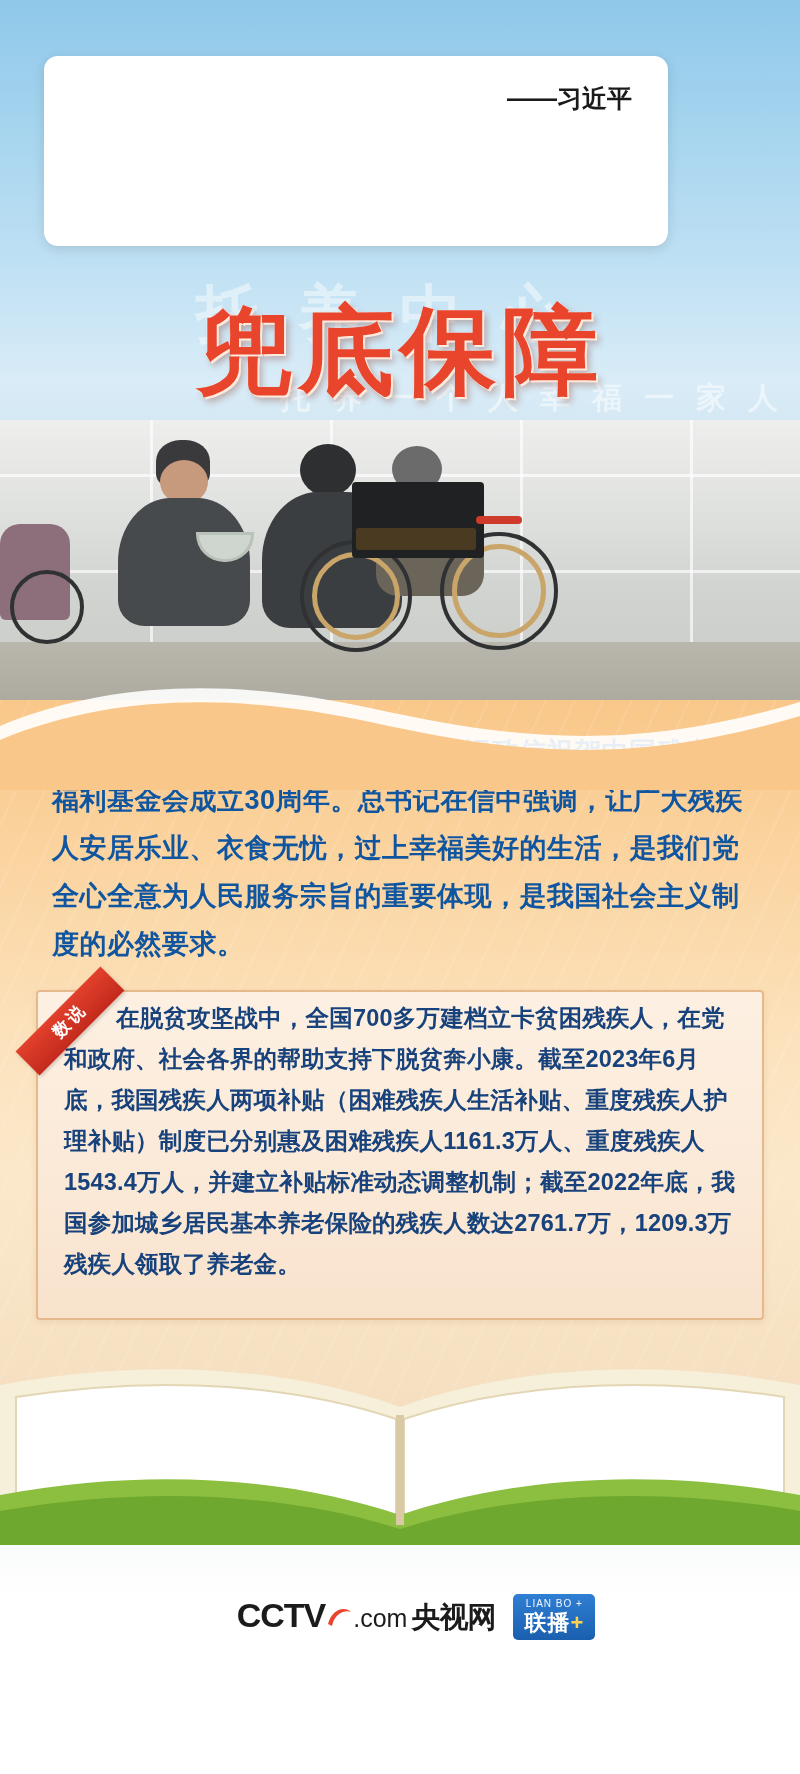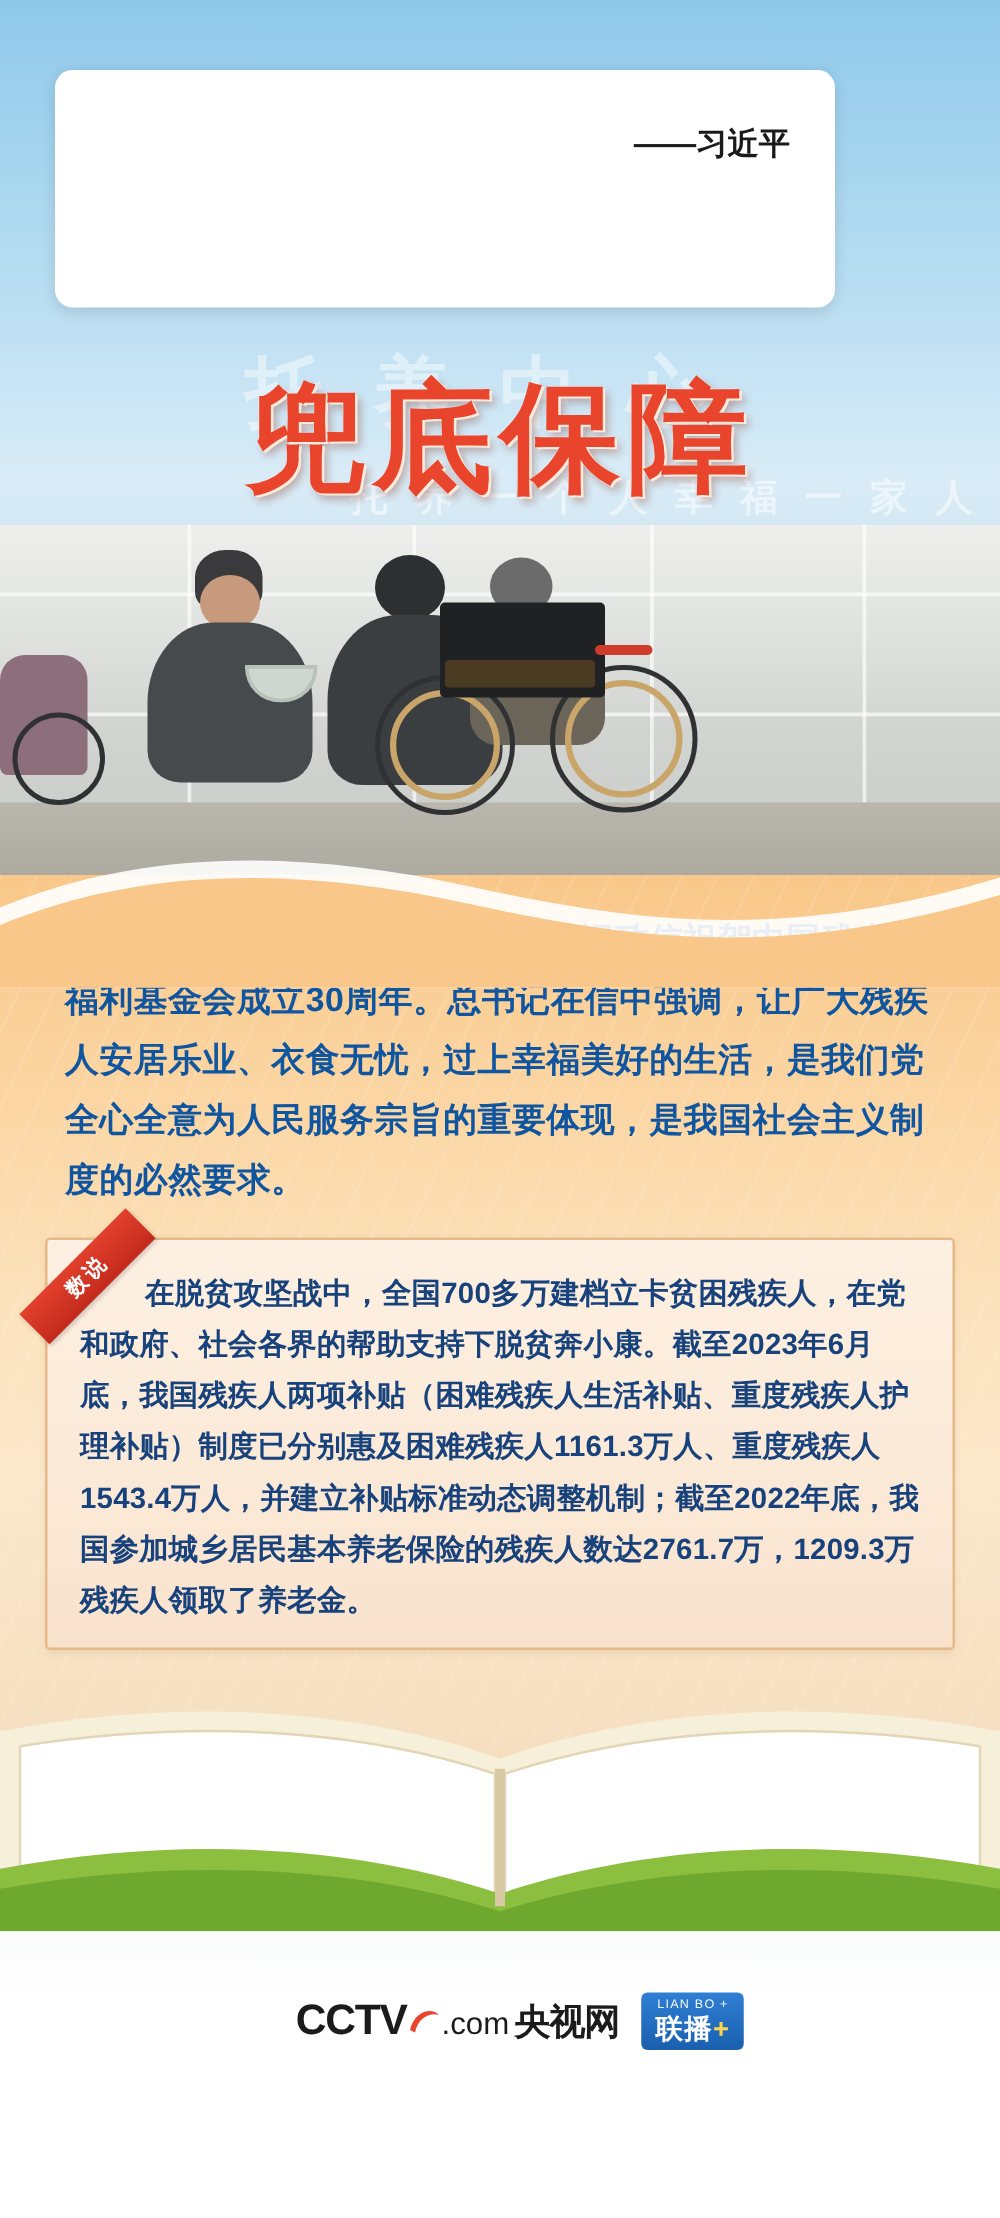--- a/index.html
+++ b/index.html
@@ -65,21 +65,20 @@
   }
   .quote-text {
     font-size: 25px;
     font-weight: bold;
     line-height: 44px;
     color: #1a1a1a;
     text-indent: 50px;
     letter-spacing: 0.5px;
   }
   .quote-attrib {
-    margin-top: 16px;
     text-align: right;
     font-size: 25px;
     font-weight: bold;
     color: #1a1a1a;
     padding-right: 6px;
   }
 
   
   .big-title {
     position: absolute;
@@ -185,21 +184,21 @@
     width: 728px;
     height: 330px;
     background: linear-gradient(180deg,#fdf0e2 0%, #fbe9d7 60%, #f8e2cc 100%);
     border: 2px solid #e6b98c;
     border-radius: 4px;
     z-index: 4;
     box-shadow: 0 2px 6px rgba(160,110,50,0.12);
   }
   .stats-text {
     position: absolute;
-    top: 22px; left: 26px;
+    top: 6px; left: 26px;
     width: 676px;
     font-size: 23.5px;
     line-height: 41px;
     color: #17427c;
     font-weight: bold;
     text-indent: 52px;
     letter-spacing: 0.2px;
   }
   
   .ribbon {

